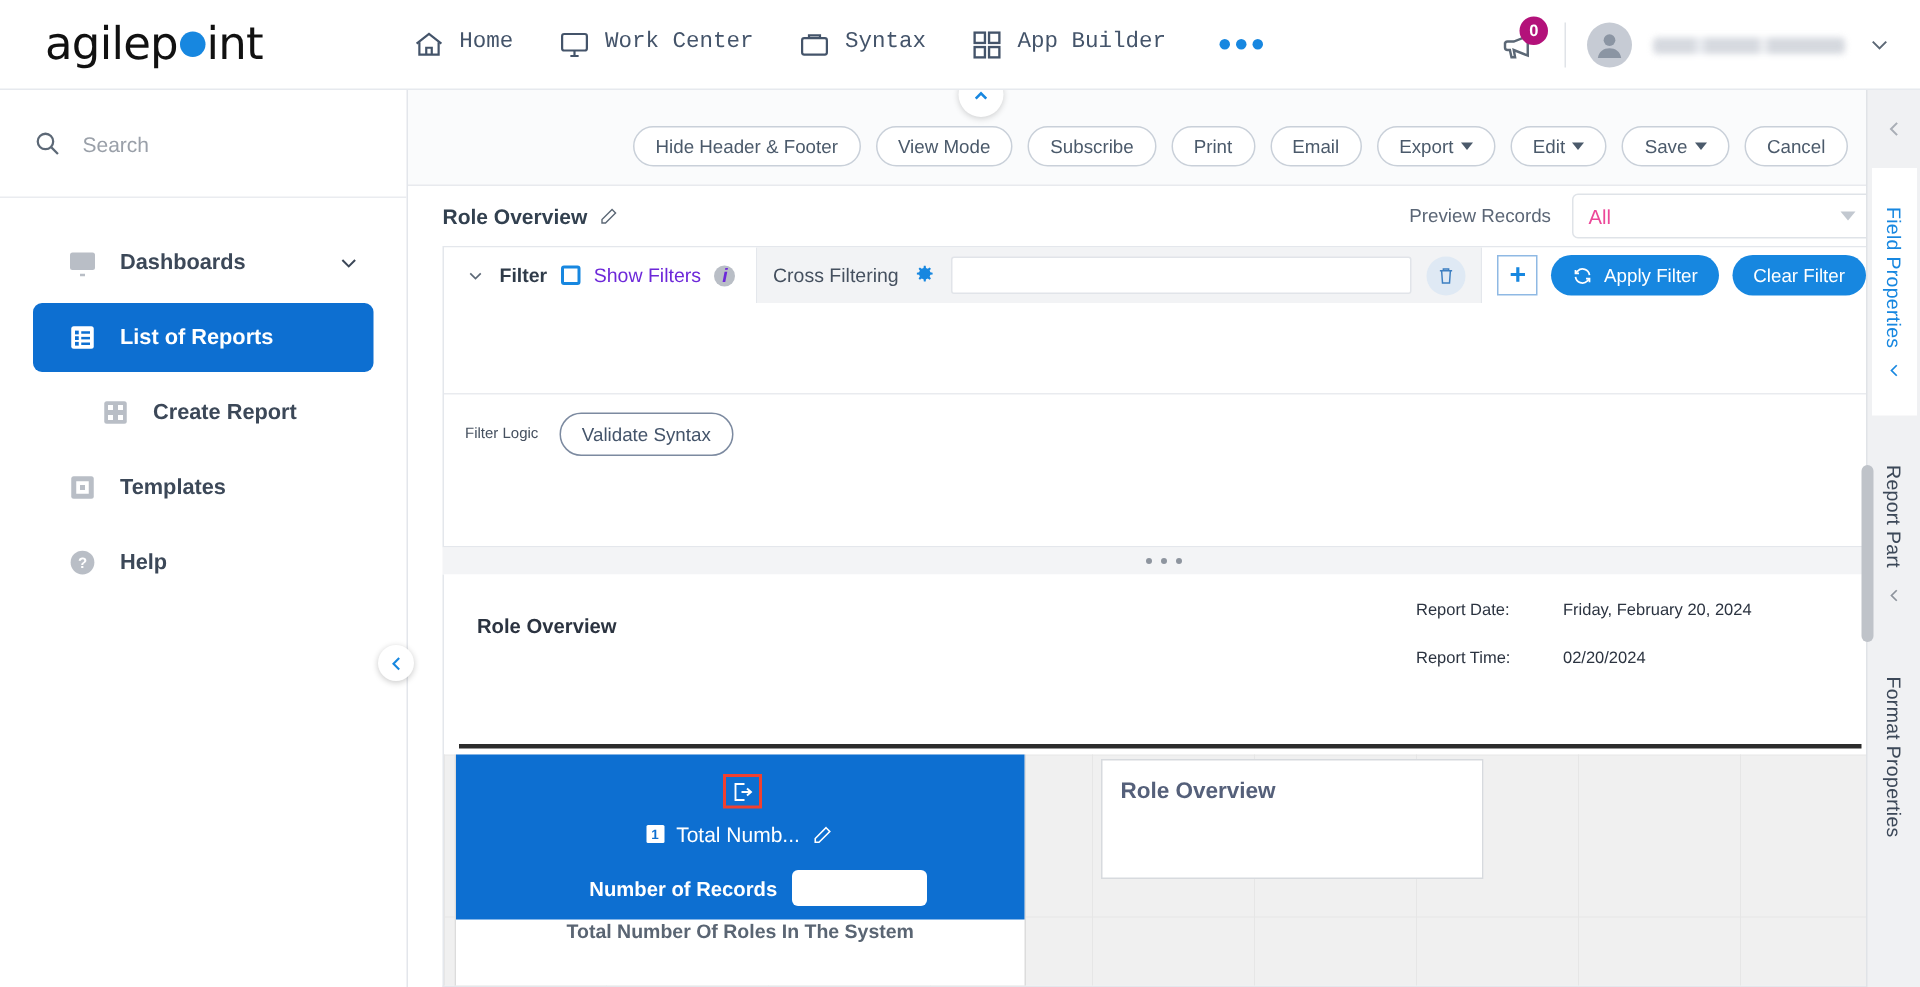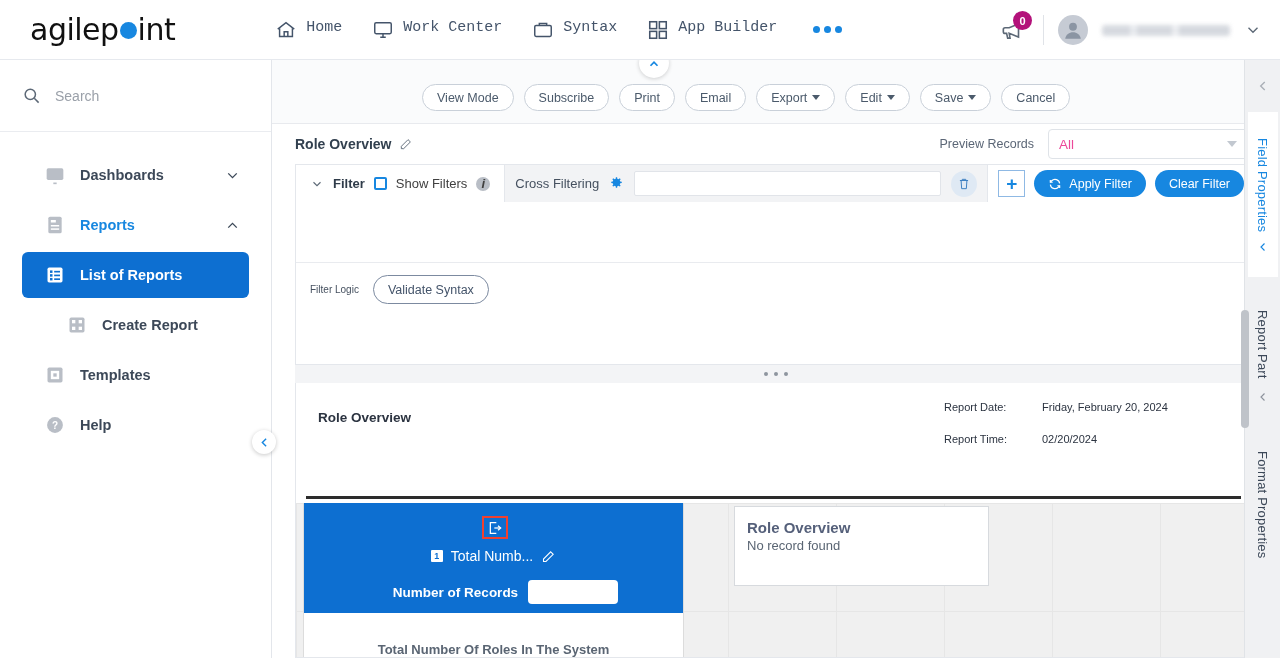--- a/index.html
+++ b/index.html
@@ -131,21 +131,21 @@
     position:absolute; left:23px; top:104px; width:962px; height:201px;
     background:#fff; border:1px solid #e4e7ec;
   }
   .filterbar{ height:37px; display:flex; align-items:stretch; }
   .fb-left{
     display:flex; align-items:center; gap:9px; padding:0 14px;
     border-right:1px solid #e4e7ec; background:#fff;
   }
   .fb-left b{ font-size:13px; color:#2f3b49; }
   .cbox{ width:13px;height:13px;border:2px solid #1787e0;border-radius:2px;background:#fff;cursor:pointer;}
-  .fb-left span{ font-size:13px; color:#404040;}
+  .fb-left span{ font-size:13px; color:#6d28d9;}
   .info-i{
     width:14px;height:14px;border-radius:50%;background:#b9bec6;color:#fff;
     font-size:10px; display:flex;align-items:center;justify-content:center;font-style:italic;font-weight:700;
   }
   .fb-mid{
     flex:1; background:#f2f3f5; display:flex; align-items:center; gap:10px; padding:0 10px;
   }
   .cf-label{ font-size:13px; color:#45505f; }
   .cf-input{ flex:1; height:25px; background:#fff; border:1px solid #e1e4e9; border-radius:2px; }
   .trash-btn{
@@ -226,21 +226,21 @@
     width:12px;height:12px;background:#fff;color:#0d6fd1;font-size:9px;font-weight:700;
     display:flex;align-items:center;justify-content:center; border-radius:1px;
   }
   .bw-title{ color:#fff; font-size:14px; }
   .bw-fieldline{
     position:absolute; left:12px; top:77px; width:100%;
     display:flex; align-items:center; justify-content:center; gap:10px;
   }
   .bw-flabel{ color:#fff; font-size:13.5px; font-weight:600; }
   .bw-finput{ width:90px; height:24px; background:#fff; border-radius:4px; }
-  .bw-bottom{ height:44px; display:flex; align-items:flex-end; justify-content:center; }
+  .bw-bottom{ height:44px; display:flex; align-items:flex-start; justify-content:center; }
   .bw-sub{ font-size:13px; font-weight:700; color:#5a6573; }
 
   .recordcard{
     position:absolute; left:438px; top:3px; width:255px; height:80px;
     background:#fff; border:1px solid #d7dade; padding:12px 0 0 12px;
   }
   .rc-title{ font-size:15px; font-weight:700; color:#55607a; }
   .rc-sub{ font-size:13px; color:#5a6573; margin-top:2px; }
 
   .canvas-scroll{
@@ -377,36 +377,20 @@
           </svg>
       </span>
       <span class="mlabel">Dashboards</span>
       <span class="chev">
         <svg class="svgi" width="17" height="17" viewBox="0 0 24 24" fill="none" stroke="#3c4858" stroke-width="1.9">
             <path d="M6 9l6 6 6-6"></path>
           </svg>
       </span>
     </div>
 
-    <div class="mrow blue" style="padding-left:22px;">
-      <span class="micon">
-        <svg class="svgi" width="20" height="20" viewBox="0 0 24 24" fill="#b9bec6">
-            <rect x="4" y="2" width="16" height="20" rx="2"></rect>
-            <rect x="7" y="6" width="6" height="3" fill="#fff"></rect>
-            <rect x="7" y="12" width="10" height="1.8" fill="#fff"></rect>
-            <rect x="7" y="16" width="10" height="1.8" fill="#fff"></rect>
-          </svg>
-      </span>
-      <span class="mlabel">Reports</span>
-      <span class="chev">
-        <svg class="svgi" width="17" height="17" viewBox="0 0 24 24" fill="none" stroke="#3c4858" stroke-width="1.9">
-            <path d="M6 15l6-6 6 6"></path>
-          </svg>
-      </span>
-    </div>
 
     <div class="mrow active" style="padding-left:22px;">
       <span class="micon">
         <svg class="svgi" width="20" height="20" viewBox="0 0 24 24" fill="#fff">
             <rect x="3" y="3" width="18" height="18" rx="2"></rect>
             <rect x="6" y="6.5" width="3" height="3" fill="#0d6fd1"></rect>
             <rect x="11" y="7" width="7" height="2" fill="#0d6fd1"></rect>
             <rect x="6" y="11" width="3" height="3" fill="#0d6fd1"></rect>
             <rect x="11" y="11.5" width="7" height="2" fill="#0d6fd1"></rect>
             <rect x="6" y="15.5" width="3" height="3" fill="#0d6fd1"></rect>
@@ -465,20 +449,23 @@
 
   <div class="toolbar-band">
     <div class="collapse-tab">
       <span>
         <svg class="svgi" width="14" height="14" viewBox="0 0 24 24" fill="none" stroke="#1787e0" stroke-width="3">
             <path d="M6 15l6-6 6 6"></path>
           </svg>
       </span>
     </div>
     <div class="tb-buttons">
+      <div class="pill">
+          <span>Hide Header &amp; Footer</span>
+        </div>
       <div class="pill">
           <span>View Mode</span>
         </div>
       <div class="pill">
           <span>Subscribe</span>
         </div>
       <div class="pill">
           <span>Print</span>
         </div>
       <div class="pill">
@@ -622,21 +609,20 @@
             <span class="bw-finput"></span>
           </div>
         </div>
         <div class="bw-bottom">
           <span class="bw-sub">Total Number Of Roles In The System</span>
         </div>
       </div>
 
       <div class="recordcard">
         <div class="rc-title">Role Overview</div>
-        <div class="rc-sub">No record found</div>
       </div>
     </div>
 
     <div class="canvas-scroll">
         <i></i>
       </div>
   </div>
 </div>
 
 <div class="rail">

